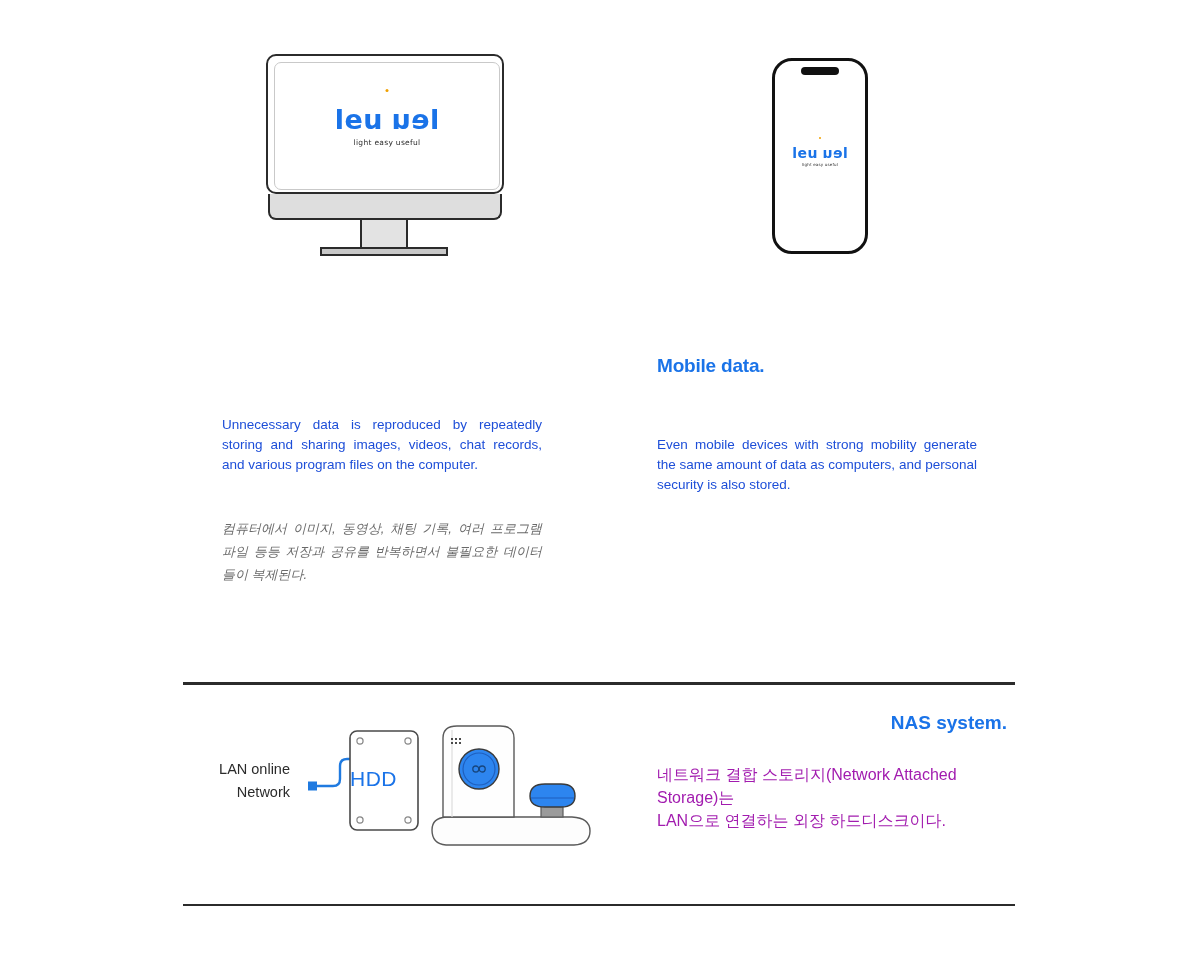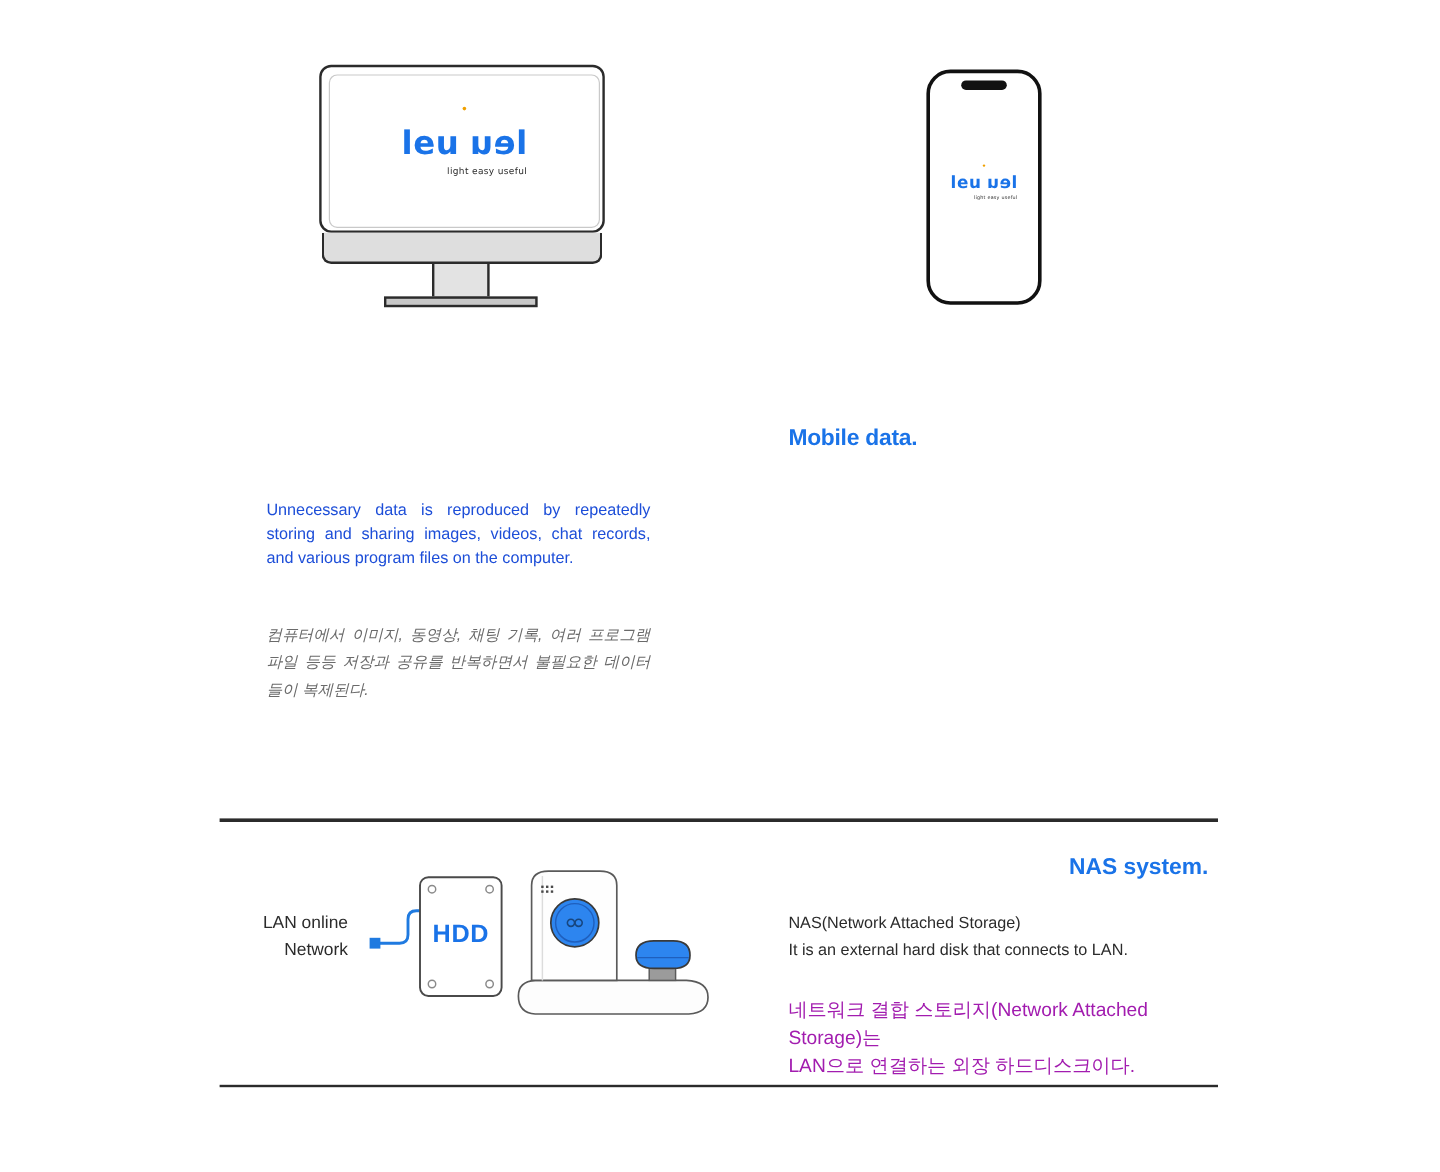--- a/index.html
+++ b/index.html
@@ -113,21 +113,20 @@
     white-space: nowrap;
   }
   .logo-word .mirror {
     display: inline-block;
     transform: scaleX(-1);
   }
   .logo-tag {
     color: #2b2b2b;
     font-family: "DejaVu Sans", sans-serif;
     white-space: nowrap;
-    text-align: right;
   }
 
   .logo-desktop .logo-dot { top: -17px; width: 3px; height: 3px; }
   .logo-desktop .logo-word { font-size: 27px; }
   .logo-desktop .logo-tag { font-size: 7.5px; margin-top: 6px; letter-spacing: 0.3px; }
 
   .logo-phone .logo-dot { top: -9px; width: 2px; height: 2px; }
   .logo-phone .logo-word { font-size: 14px; }
   .logo-phone .logo-tag { font-size: 4px; margin-top: 3px; letter-spacing: 0.2px; }
 
@@ -247,20 +246,21 @@
   <div class="col col-left">
     <div class="gap-en"></div>
     <p class="col-body-en">Unnecessary data is reproduced by repeatedly storing and sharing images, videos, chat records, and various program files on the computer.</p>
     <div class="gap-ko"></div>
     <p class="col-body-ko">컴퓨터에서 이미지, 동영상, 채팅 기록, 여러 프로그램 파일 등등 저장과 공유를 반복하면서 불필요한 데이터들이 복제된다.</p>
   </div>
 
   <div class="col col-right">
     <h2 class="col-heading">Mobile data.</h2>
     <div class="gap-en"></div>
+    <p class="col-body-en">Even mobile devices with strong mobility generate the same amount of data as computers, and personal security is also stored.</p>
     <div class="gap-ko"></div>
   </div>
 
   <div class="divider divider-top"></div>
   <div class="divider divider-bottom"></div>
 
   <div class="nas-diagram">
 
     <div class="nas-label">
       <div>LAN online</div>
@@ -307,28 +307,24 @@
           <circle cx="0" cy="3.2" r="3.0"></circle>
         </g>
 
         <rect x="341" y="86" width="22" height="13" fill="#9b9b9b" stroke="#5a5a5a" stroke-width="1.2"></rect>
 
         <path d="M 330 78 Q 330 66 345 66 L 361 66 Q 375 66 375 78 Q 375 89 361 89 L 345 89 Q 330 89 330 78 Z" fill="#2d85ef" stroke="#3a3a3a" stroke-width="1.4"></path>
         <path d="M 331 80 L 374 80" fill="none" stroke="#1f5fbd" stroke-width="1.2"></path>
       </g>
     </svg>
 
-    <div class="abs" style="left:150px; top:49px; width:68px; text-align:center; color:#1a73e8; font-size:21px; font-weight:bold; letter-spacing:0.5px;">HDD</div>
+    <div class="abs" style="left:150px; top:49px; width:44px; text-align:center; color:#1a73e8; font-size:21px; font-weight:normal; letter-spacing:0.5px;">HDD</div>
   </div>
 
   <div class="col-nas">
     <h2 class="nas-heading">NAS system.</h2>
-    <p class="nas-body-en">
-      <span>NAS(Network Attached Storage)</span><br>
-      <span>It is an external hard disk that connects to LAN.</span>
-    </p>
     <p class="nas-body-ko">
       <span>네트워크 결합 스토리지(Network Attached Storage)는</span><br>
       <span>LAN으로 연결하는 외장 하드디스크이다.</span>
     </p>
   </div>
 
 </div>
 
 </body></html>

